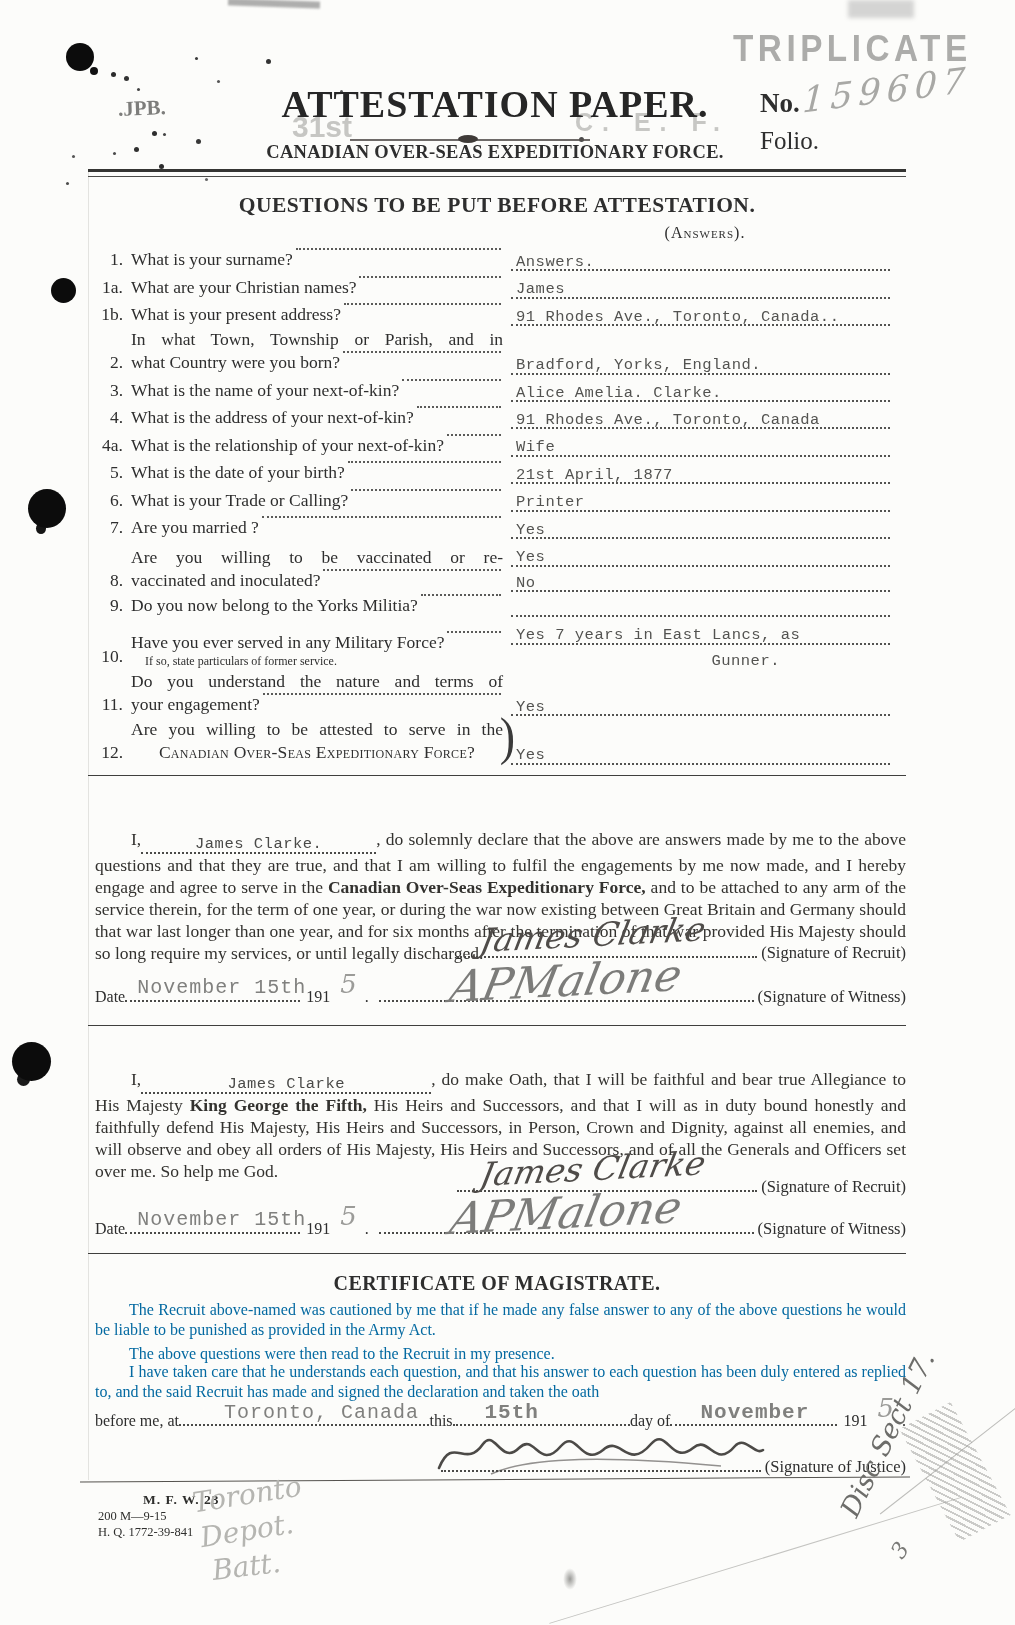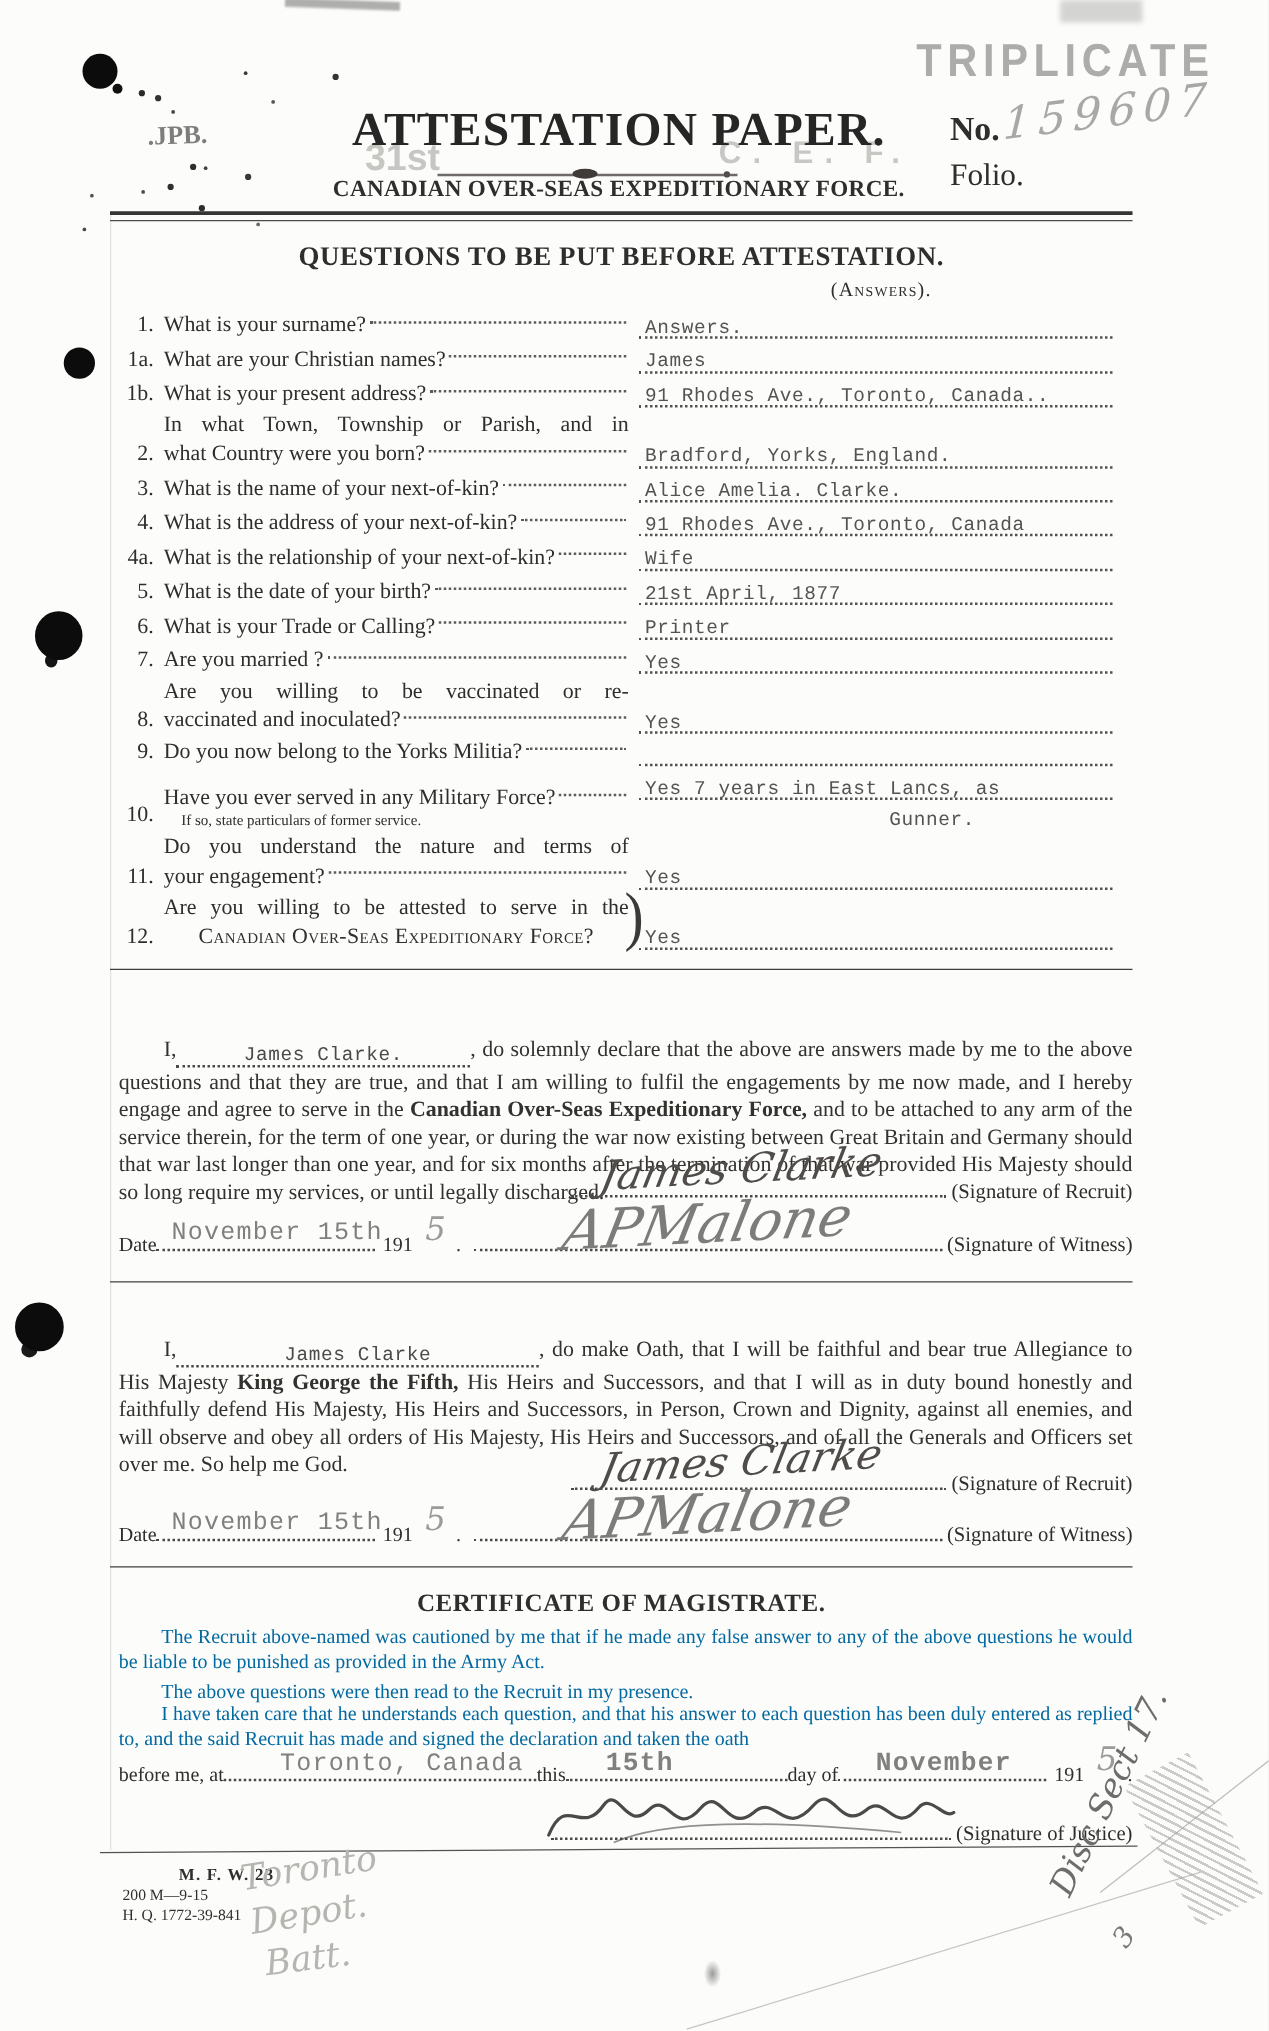--- a/index.html
+++ b/index.html
@@ -61,21 +61,21 @@
   
   #q-title{position:absolute;left:88px;top:193px;width:818px;text-align:center;
     font-size:21.5px;font-weight:bold;letter-spacing:.5px;}
   #answers-label{position:absolute;left:620px;top:224px;width:170px;text-align:center;
     font-size:16px;font-variant:small-caps;letter-spacing:1px;}
   #qlist{position:absolute;left:95px;top:246px;width:795px;font-size:17.5px;line-height:1.32;}
   .qrow{display:flex;align-items:flex-end;margin-bottom:2px;}
   .qnum{flex:0 0 36px;text-align:right;padding-right:8px;}
   .qcol{flex:0 0 372px;position:relative;}
   .qtop{text-align:justify;text-align-last:justify;}
-  .qbot{display:flex;align-items:center;}
+  .qbot{display:flex;align-items:flex-start;}
   .qt{white-space:nowrap;}
   .leader{flex:1;border-bottom:2px dotted #4a4a48;margin:0 2px 4px 3px;min-width:6px;opacity:.9;}
   .qnote{font-size:12px;margin-left:14px;line-height:1.1;margin-top:1px;}
   .smallcaps{font-variant:small-caps;letter-spacing:.3px;}
   .brace{position:absolute;right:-12px;top:-4px;font-size:46px;color:#3a3a3a;transform:scaleY(1.15);line-height:1;}
   .acol{flex:1;margin-left:8px;display:flex;flex-direction:column;justify-content:flex-end;}
   .acol.top{justify-content:flex-start;}
   .aline{border-bottom:2px dotted #4a4a48;min-height:22px;padding:0 2px 0 5px;opacity:.95;}
   .aline.bare{border-bottom:none;text-align:right;padding-right:110px;}
   .typed{font-family:"Liberation Mono",monospace;font-size:15.5px;color:#4a4a48;
@@ -321,20 +321,21 @@
       <span class="qnum" data-name="question-number">8.</span>
       <div class="qcol">
         <div class="qtop" data-name="question-text">Are you willing to be vaccinated or re-</div>
         <div class="qbot">
             <span class="qt" data-name="question-text-line2">vaccinated and inoculated?</span>
             <span class="leader" data-name="dot-leader"></span>
           </div>
       </div>
       <div class="acol">
         <div class="aline" data-name="answer-line"><span class="typed" data-name="answer-typed">Yes</span></div>
+        <div class="aline" data-name="answer-line"><span class="typed" data-name="answer-typed">No</span></div>
       </div>
     </div>
 
     <div class="qrow" data-name="question-row-9">
       <span class="qnum" data-name="question-number">9.</span>
       <div class="qcol">
           <div class="qbot">
             <span class="qt" data-name="question-text">Do you now belong to the Yorks Militia?</span>
             <span class="leader" data-name="dot-leader"></span>
           </div>

